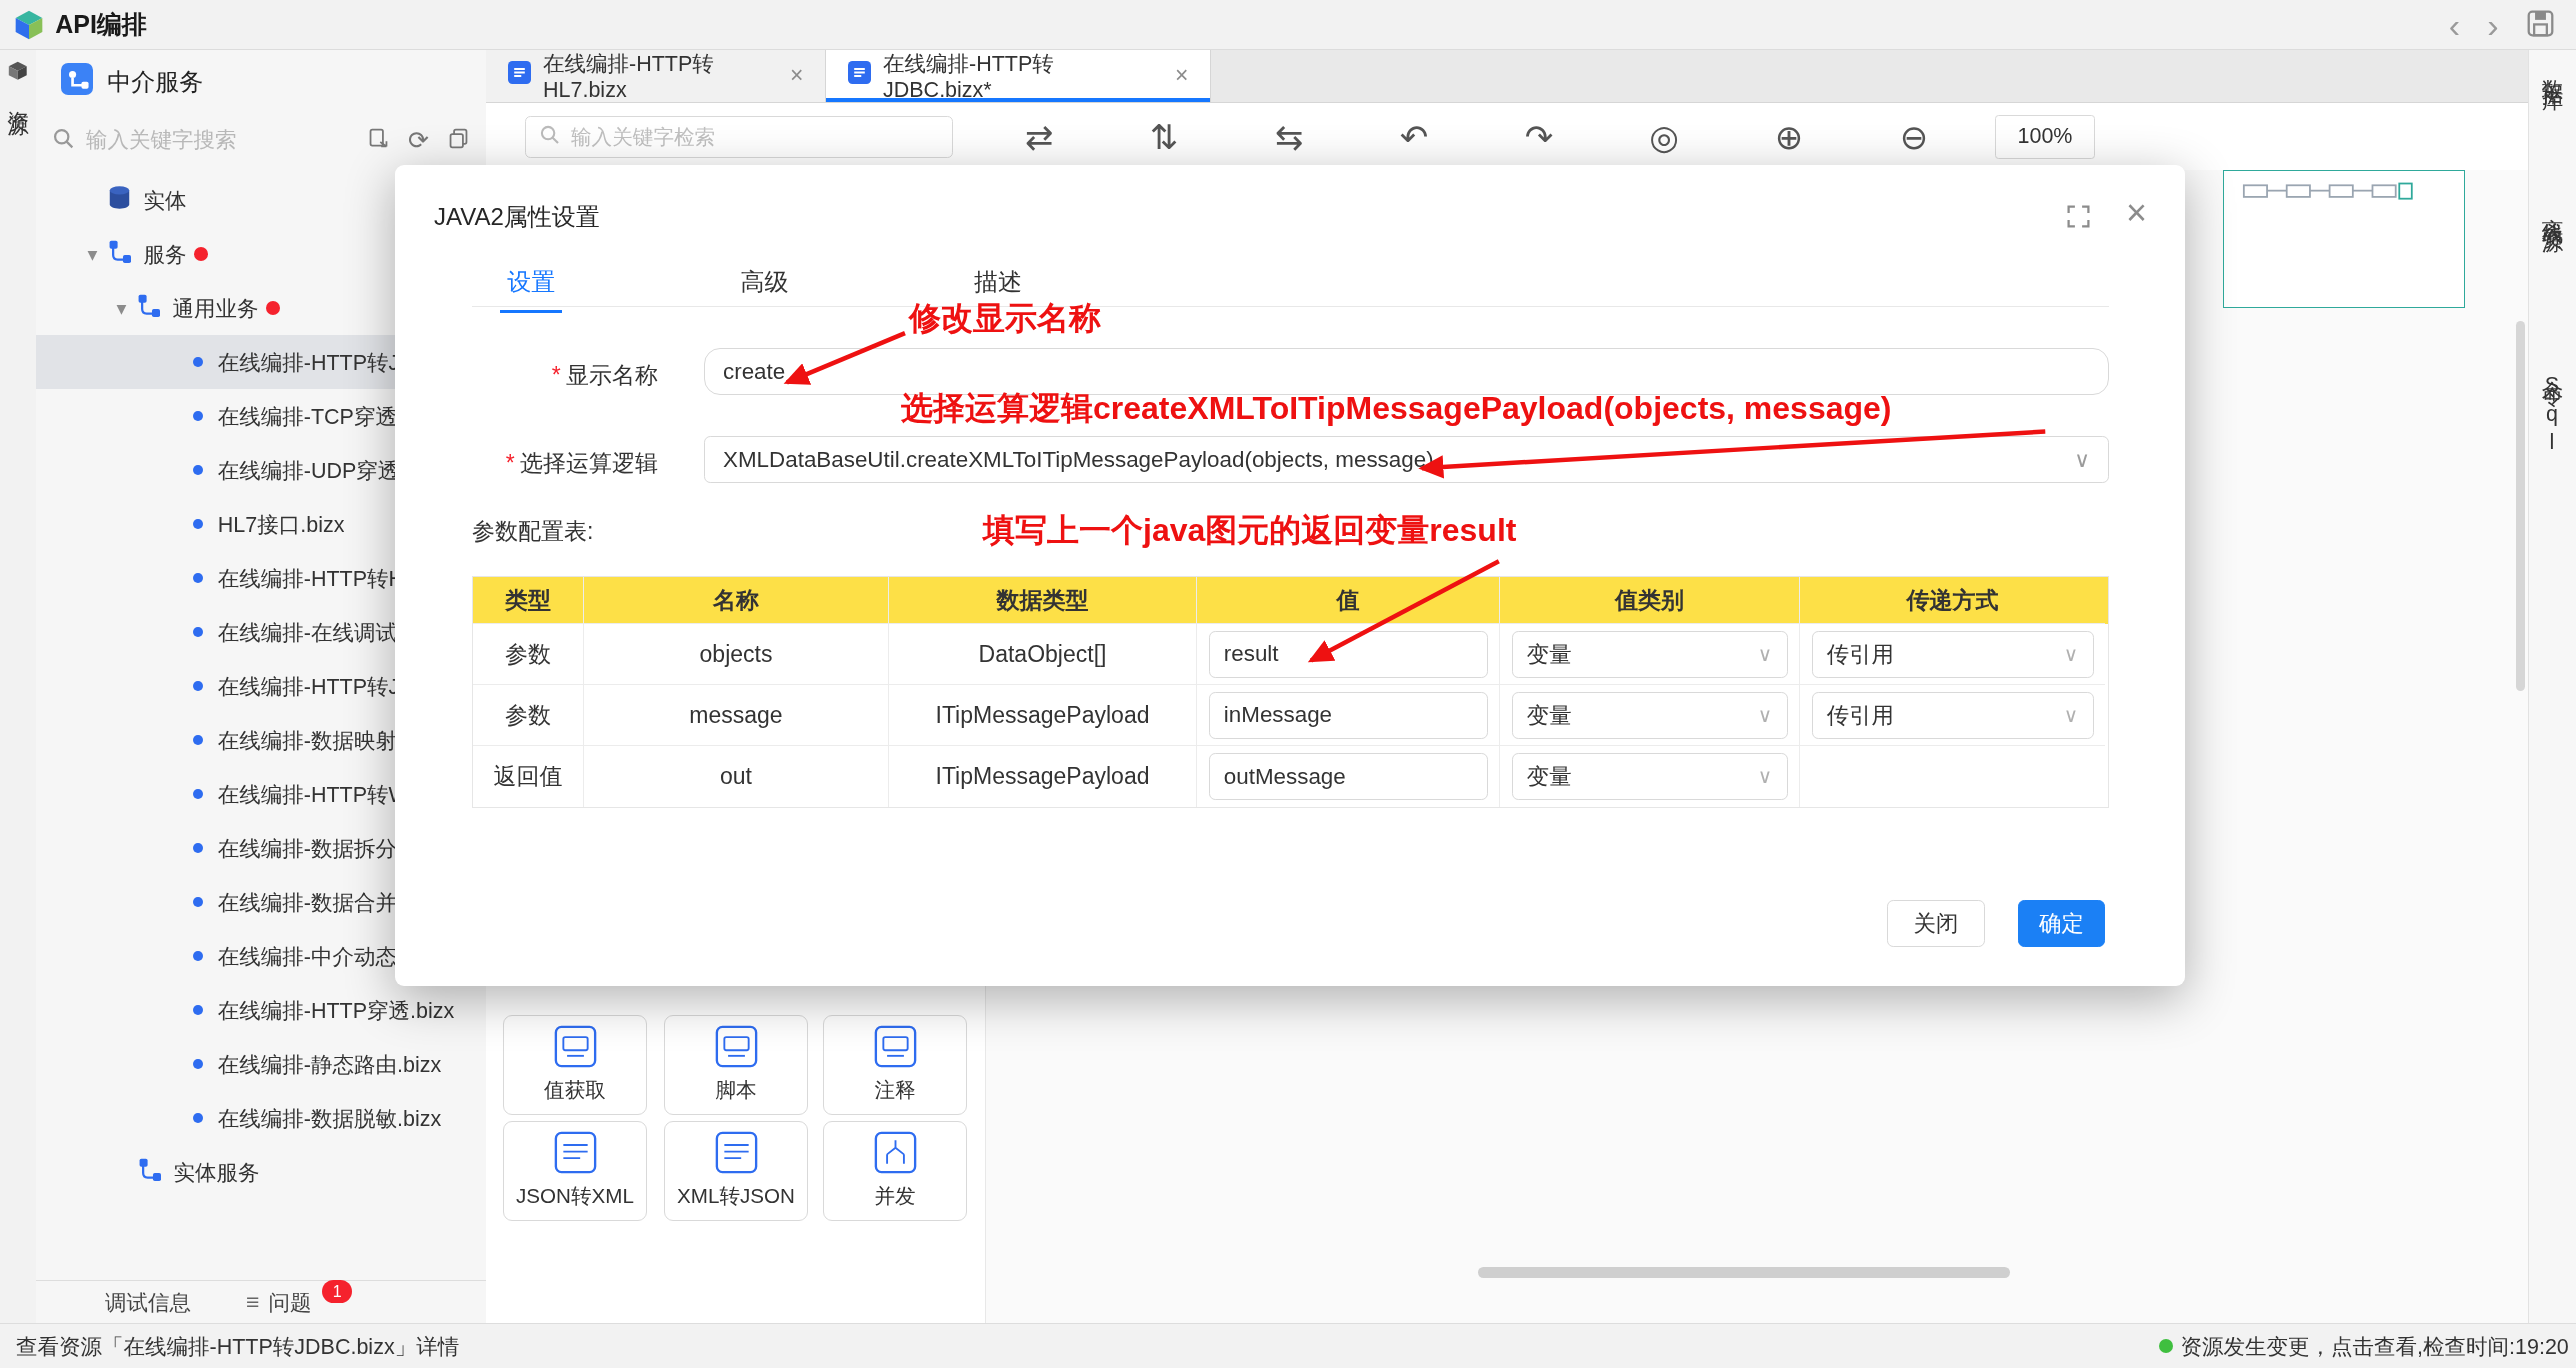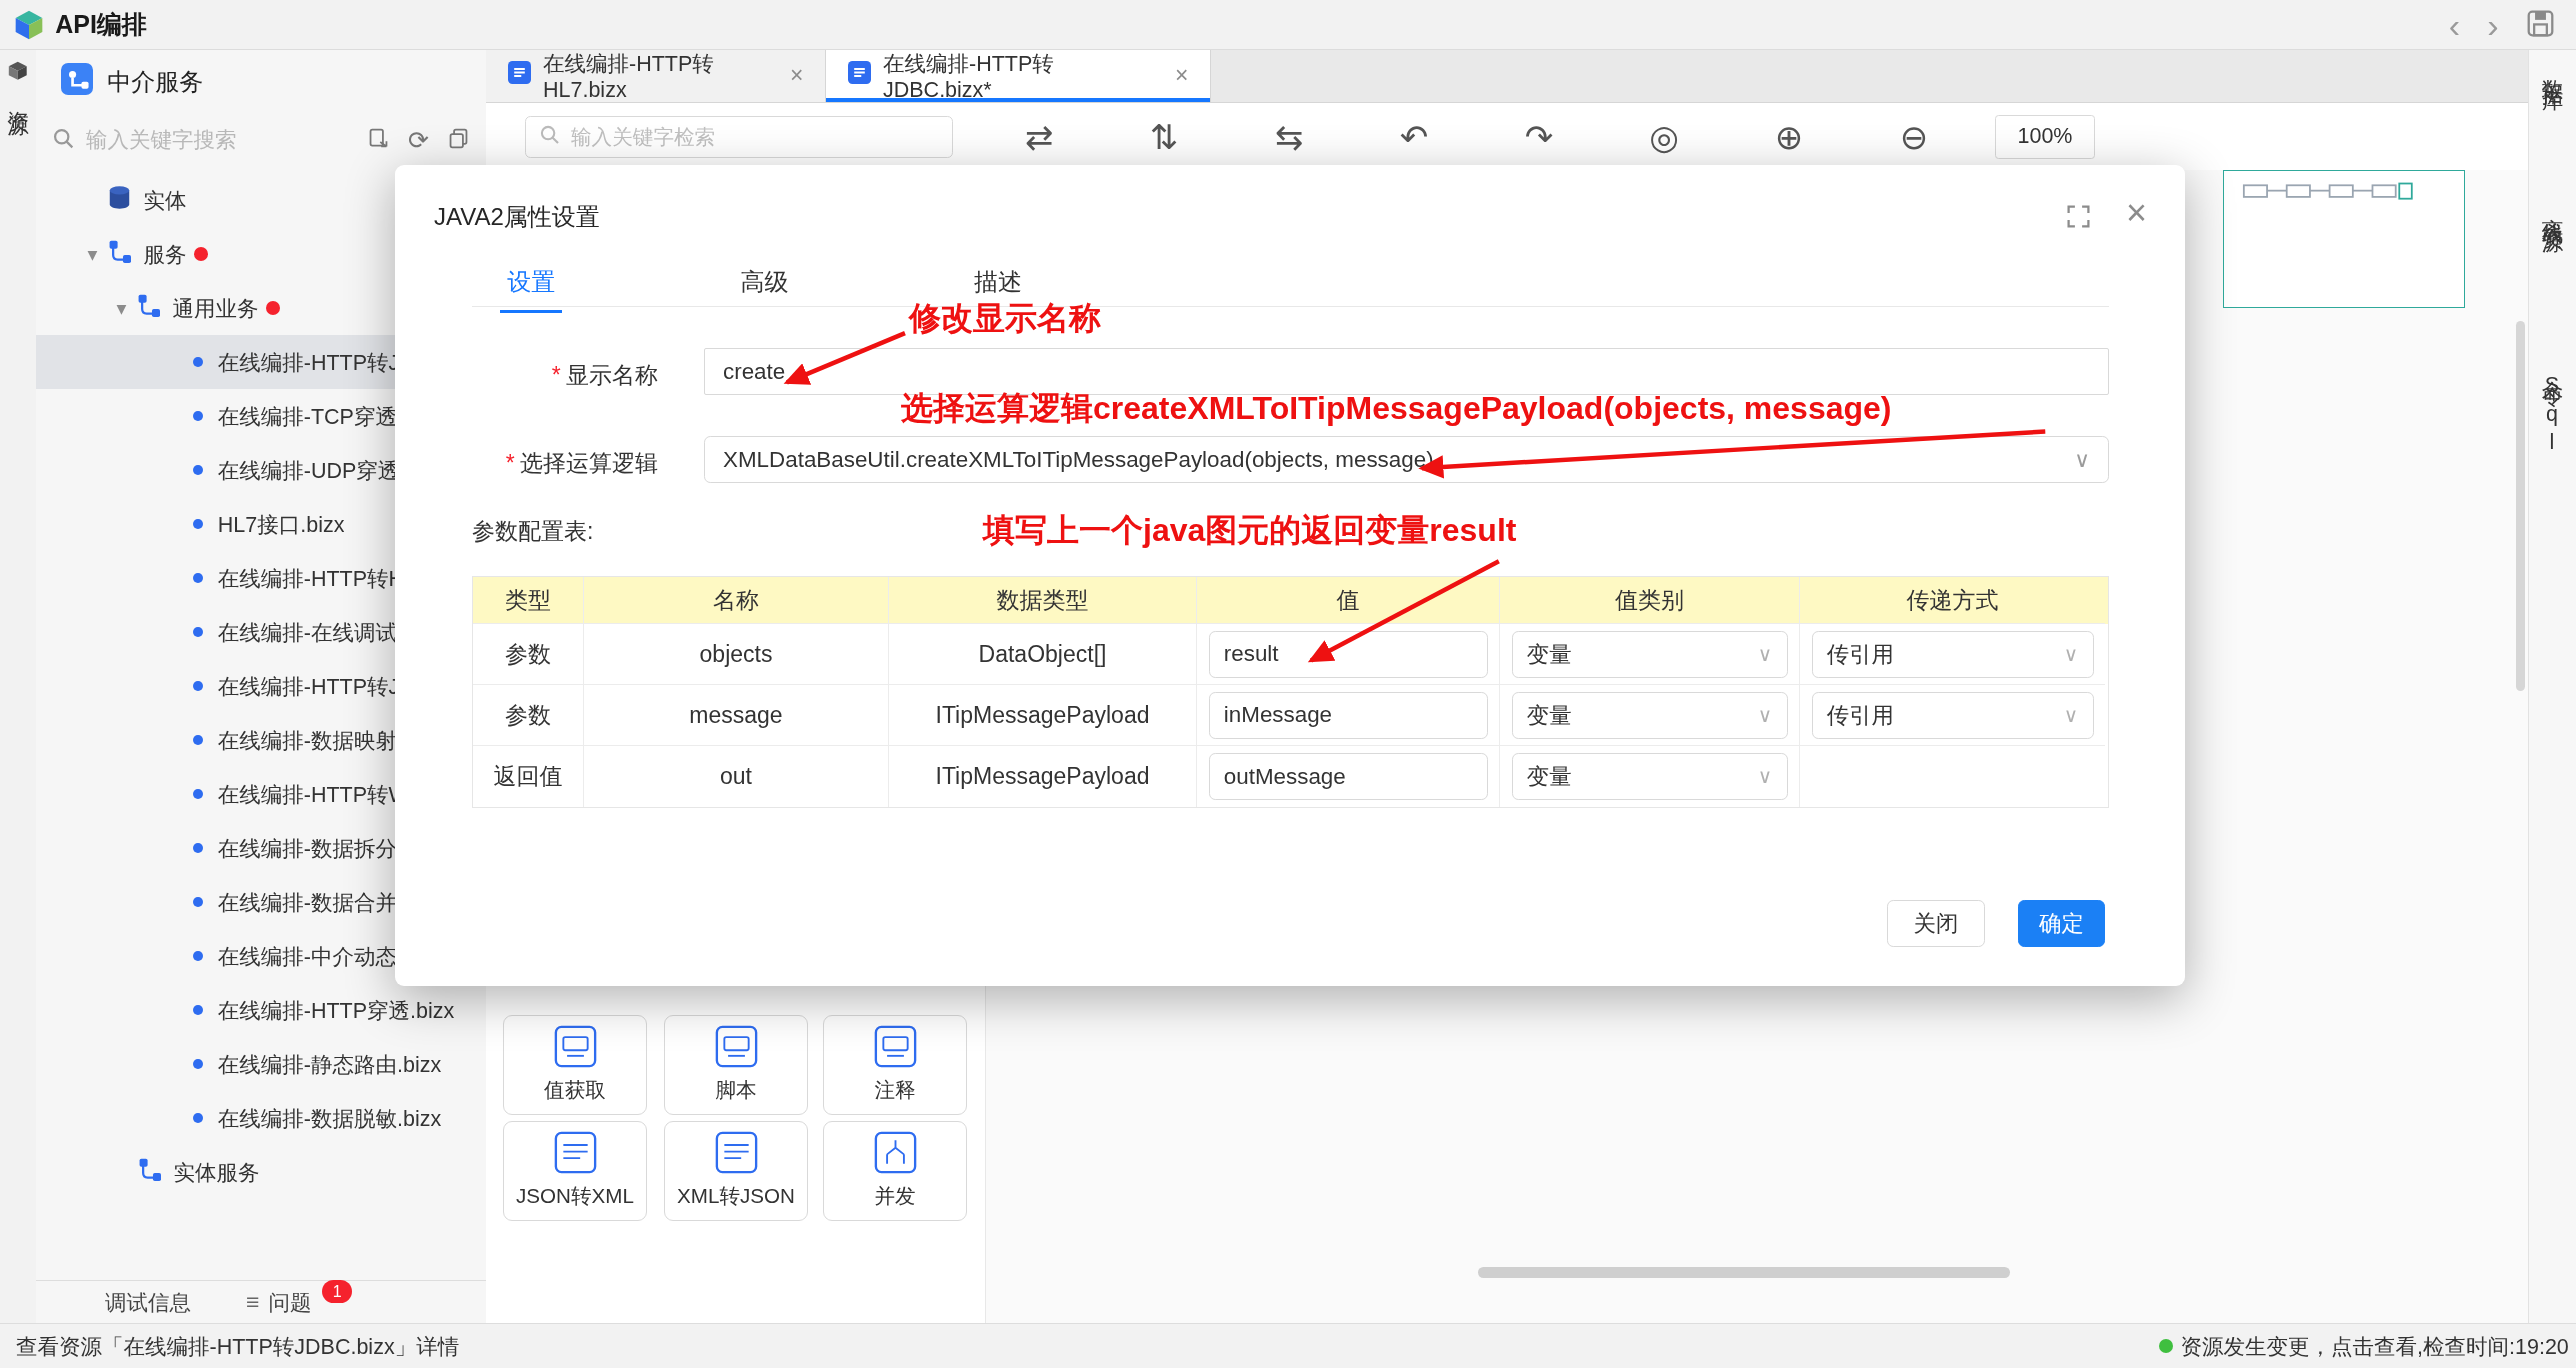--- a/index.html
+++ b/index.html
@@ -84,31 +84,31 @@
          box-shadow:0 12.5px 50px rgba(0,0,0,.30);z-index:50;}
   .m-title{position:absolute;left:39px;top:36px;font-size:24px;color:#262626;}
   .m-close{position:absolute;right:38px;top:30px;font-size:36px;color:#8c8c8c;line-height:1;}
   .m-fullscreen{position:absolute;right:93px;top:38px;}
   .m-tabs{position:absolute;left:105px;top:97px;display:flex;gap:44px;}
   .m-tab{font-size:24px;color:#333;padding:3.6px 7.2px 12.5px 7.2px;margin-right:127px;border-bottom:3.6px solid transparent;}
   .m-tab.active{color:#1677ff;border-bottom-color:#1677ff;}
   .m-divider{position:absolute;left:77px;width:1637px;top:141px;height:0.9px;background:#e8e8e8;}
   .f-label{position:absolute;left:77px;width:186px;text-align:right;font-size:23px;color:#333;}
   .req{color:#f5222d;margin-right:5.4px;}
-  .m-input{position:absolute;left:309px;width:1405px;height:47px;border:0.9px solid #d9d9d9;border-radius:2px;
+  .m-input{position:absolute;left:309px;width:1405px;height:47px;border:0.9px solid #d9d9d9;border-radius:16px;
            font-size:22.4px;color:#333;padding:0 18px;box-sizing:border-box;outline:none;font-family:inherit;}
   .m-select{position:absolute;left:309px;width:1405px;height:47px;border:0.9px solid #d9d9d9;border-radius:6.3px;
             display:flex;align-items:center;padding:0 18px;box-sizing:border-box;font-size:22.4px;color:#333;}
   .m-select .chev{margin-left:auto;color:#9b9b9b;font-size:21.5px;}
   .m-caption{position:absolute;left:77px;top:351px;font-size:23px;color:#333;}
   .ann{position:absolute;color:#ee1111;font-size:32px;font-weight:600;white-space:nowrap;}
   .m-table{position:absolute;left:77px;top:411px;width:1637px;border:0.9px solid #e6e6e6;box-sizing:border-box;
            font-size:23px;}
   .t-row{display:grid;grid-template-columns:111px 305px 308px 303px 300px 305px;}
-  .t-head{background:#fef9c3;font-weight:normal;}
+  .t-head{background:#fde047;font-weight:bold;}
   .t-cell{height:47px;display:flex;align-items:center;justify-content:center;border-right:0.9px solid #ececec;
           border-bottom:0.9px solid #ececec;box-sizing:border-box;}
   .t-body .t-cell{height:61px;}
   .t-cell:last-child{border-right:none;}
   .t-body:last-child .t-cell{border-bottom:none;}
   .cell-input{width:calc(100% - 23px);height:47px;border:0.9px solid #d9d9d9;border-radius:6.3px;font-size:22.4px;
               color:#333;padding:0 14.3px;box-sizing:border-box;outline:none;font-family:inherit;}
   .cell-select{width:calc(100% - 23px);height:47px;border:0.9px solid #d9d9d9;border-radius:6.3px;display:flex;
                align-items:center;padding:0 14.3px;box-sizing:border-box;font-size:22.4px;color:#333;}
   .cell-select .chev{margin-left:auto;color:#b0b0b0;font-size:19.7px;}

